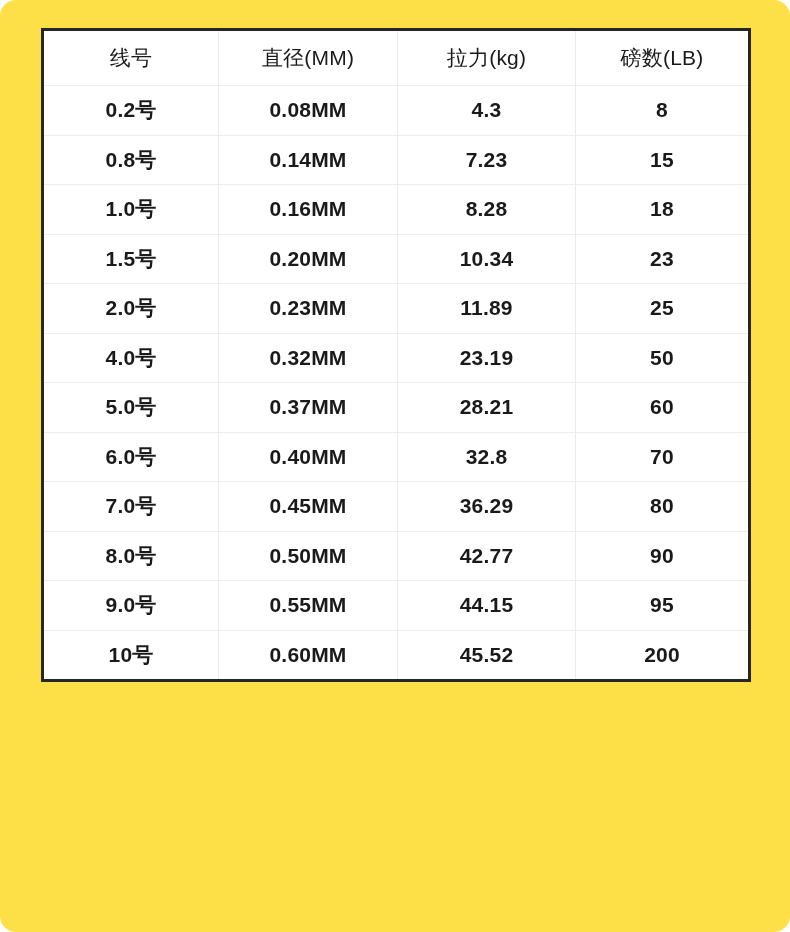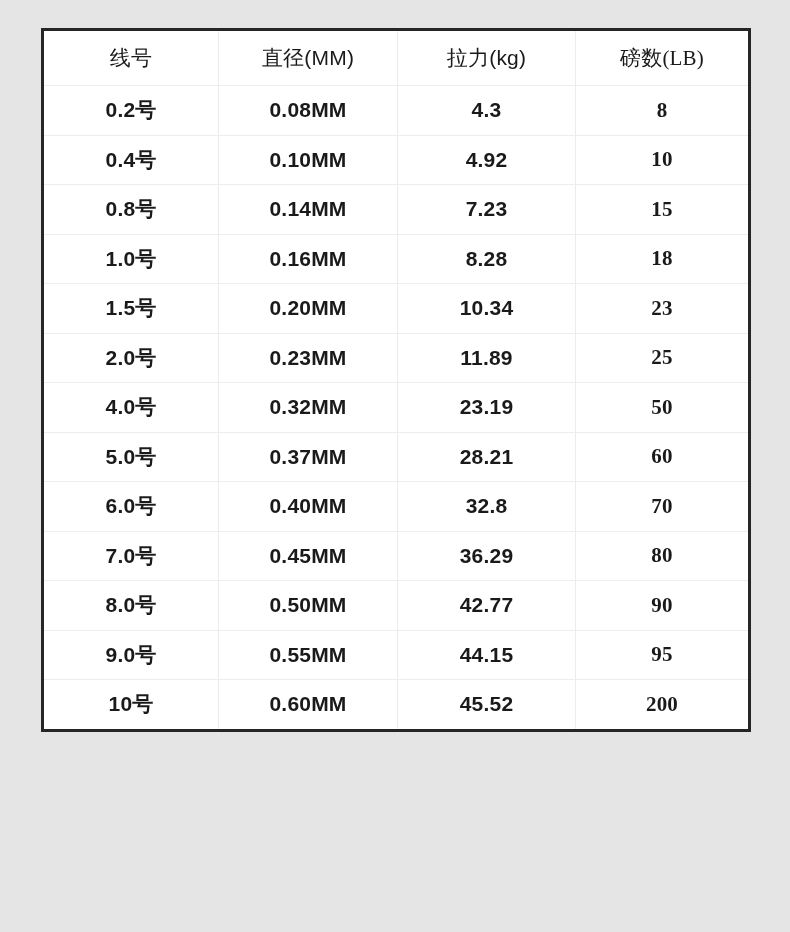--- a/index.html
+++ b/index.html
@@ -10,22 +10,23 @@
   body {
     width: 790px;
     height: 932px;
     font-family: "Liberation Sans", "DejaVu Sans", sans-serif;
     -webkit-font-smoothing: antialiased;
   }
   .page {
     position: relative;
     width: 790px;
     height: 932px;
-    background: #e5e5e5;
+    background: #fde047;
     overflow: hidden;
+    border-radius: 16px;
   }
   .spec-table {
     position: absolute;
     left: 41px;
     top: 28px;
     width: 707px;
     border-collapse: collapse;
     border: 3px solid #262626;
     background: #ffffff;
     table-layout: fixed;
@@ -41,21 +42,20 @@
     vertical-align: middle;
     padding: 0;
     height: 48.5px;
     border-right: 1px solid #ececec;
     border-bottom: 1px solid #ededed;
     color: #1a1a1a;
   }
   .spec-table th:last-child,
   .spec-table td:last-child {
     border-right: none;
-    font-family: Liberation Serif, serif;
   }
   .spec-table tbody tr:last-child td {
     border-bottom: none;
   }
   .spec-table thead th {
     height: 54px;
     font-size: 21px;
     font-weight: 500;
     letter-spacing: 0.2px;
   }
@@ -83,26 +83,20 @@
           <th>拉力(kg)</th>
           <th>磅数(LB)</th>
         </tr>
     </thead>
     <tbody>
         <tr>
           <td>0.2号</td>
           <td>0.08MM</td>
           <td>4.3</td>
           <td>8</td>
-        </tr>
-        <tr>
-          <td>0.4号</td>
-          <td>0.10MM</td>
-          <td>4.92</td>
-          <td>10</td>
         </tr>
         <tr>
           <td>0.8号</td>
           <td>0.14MM</td>
           <td>7.23</td>
           <td>15</td>
         </tr>
         <tr>
           <td>1.0号</td>
           <td>0.16MM</td>

